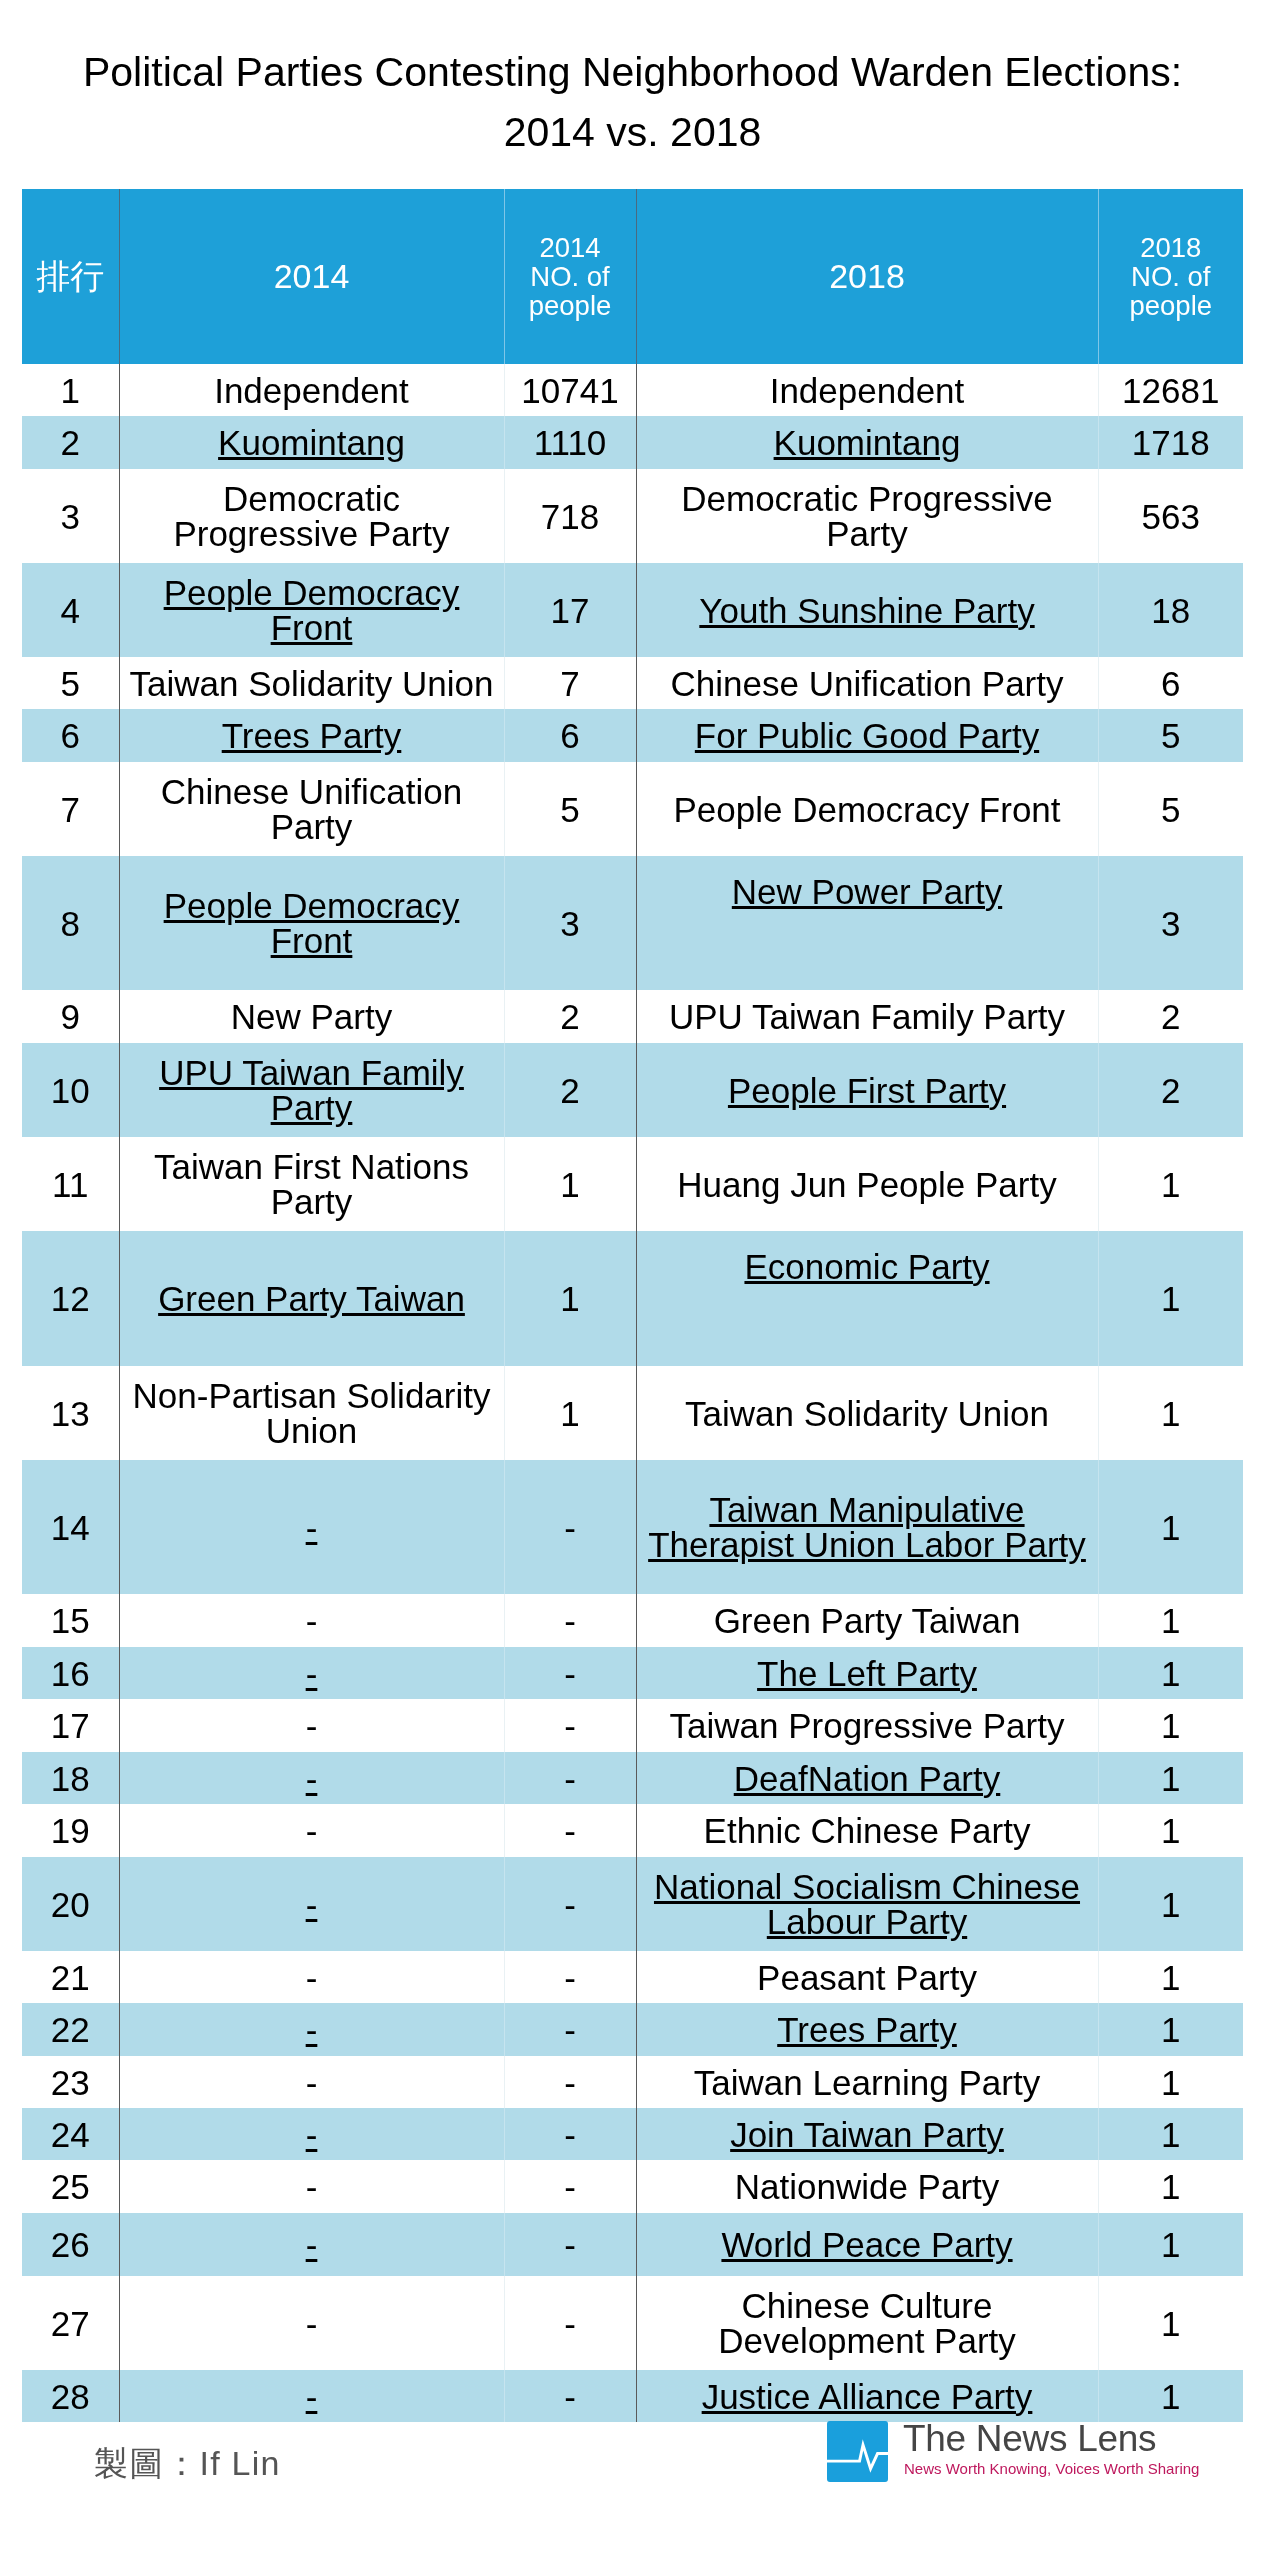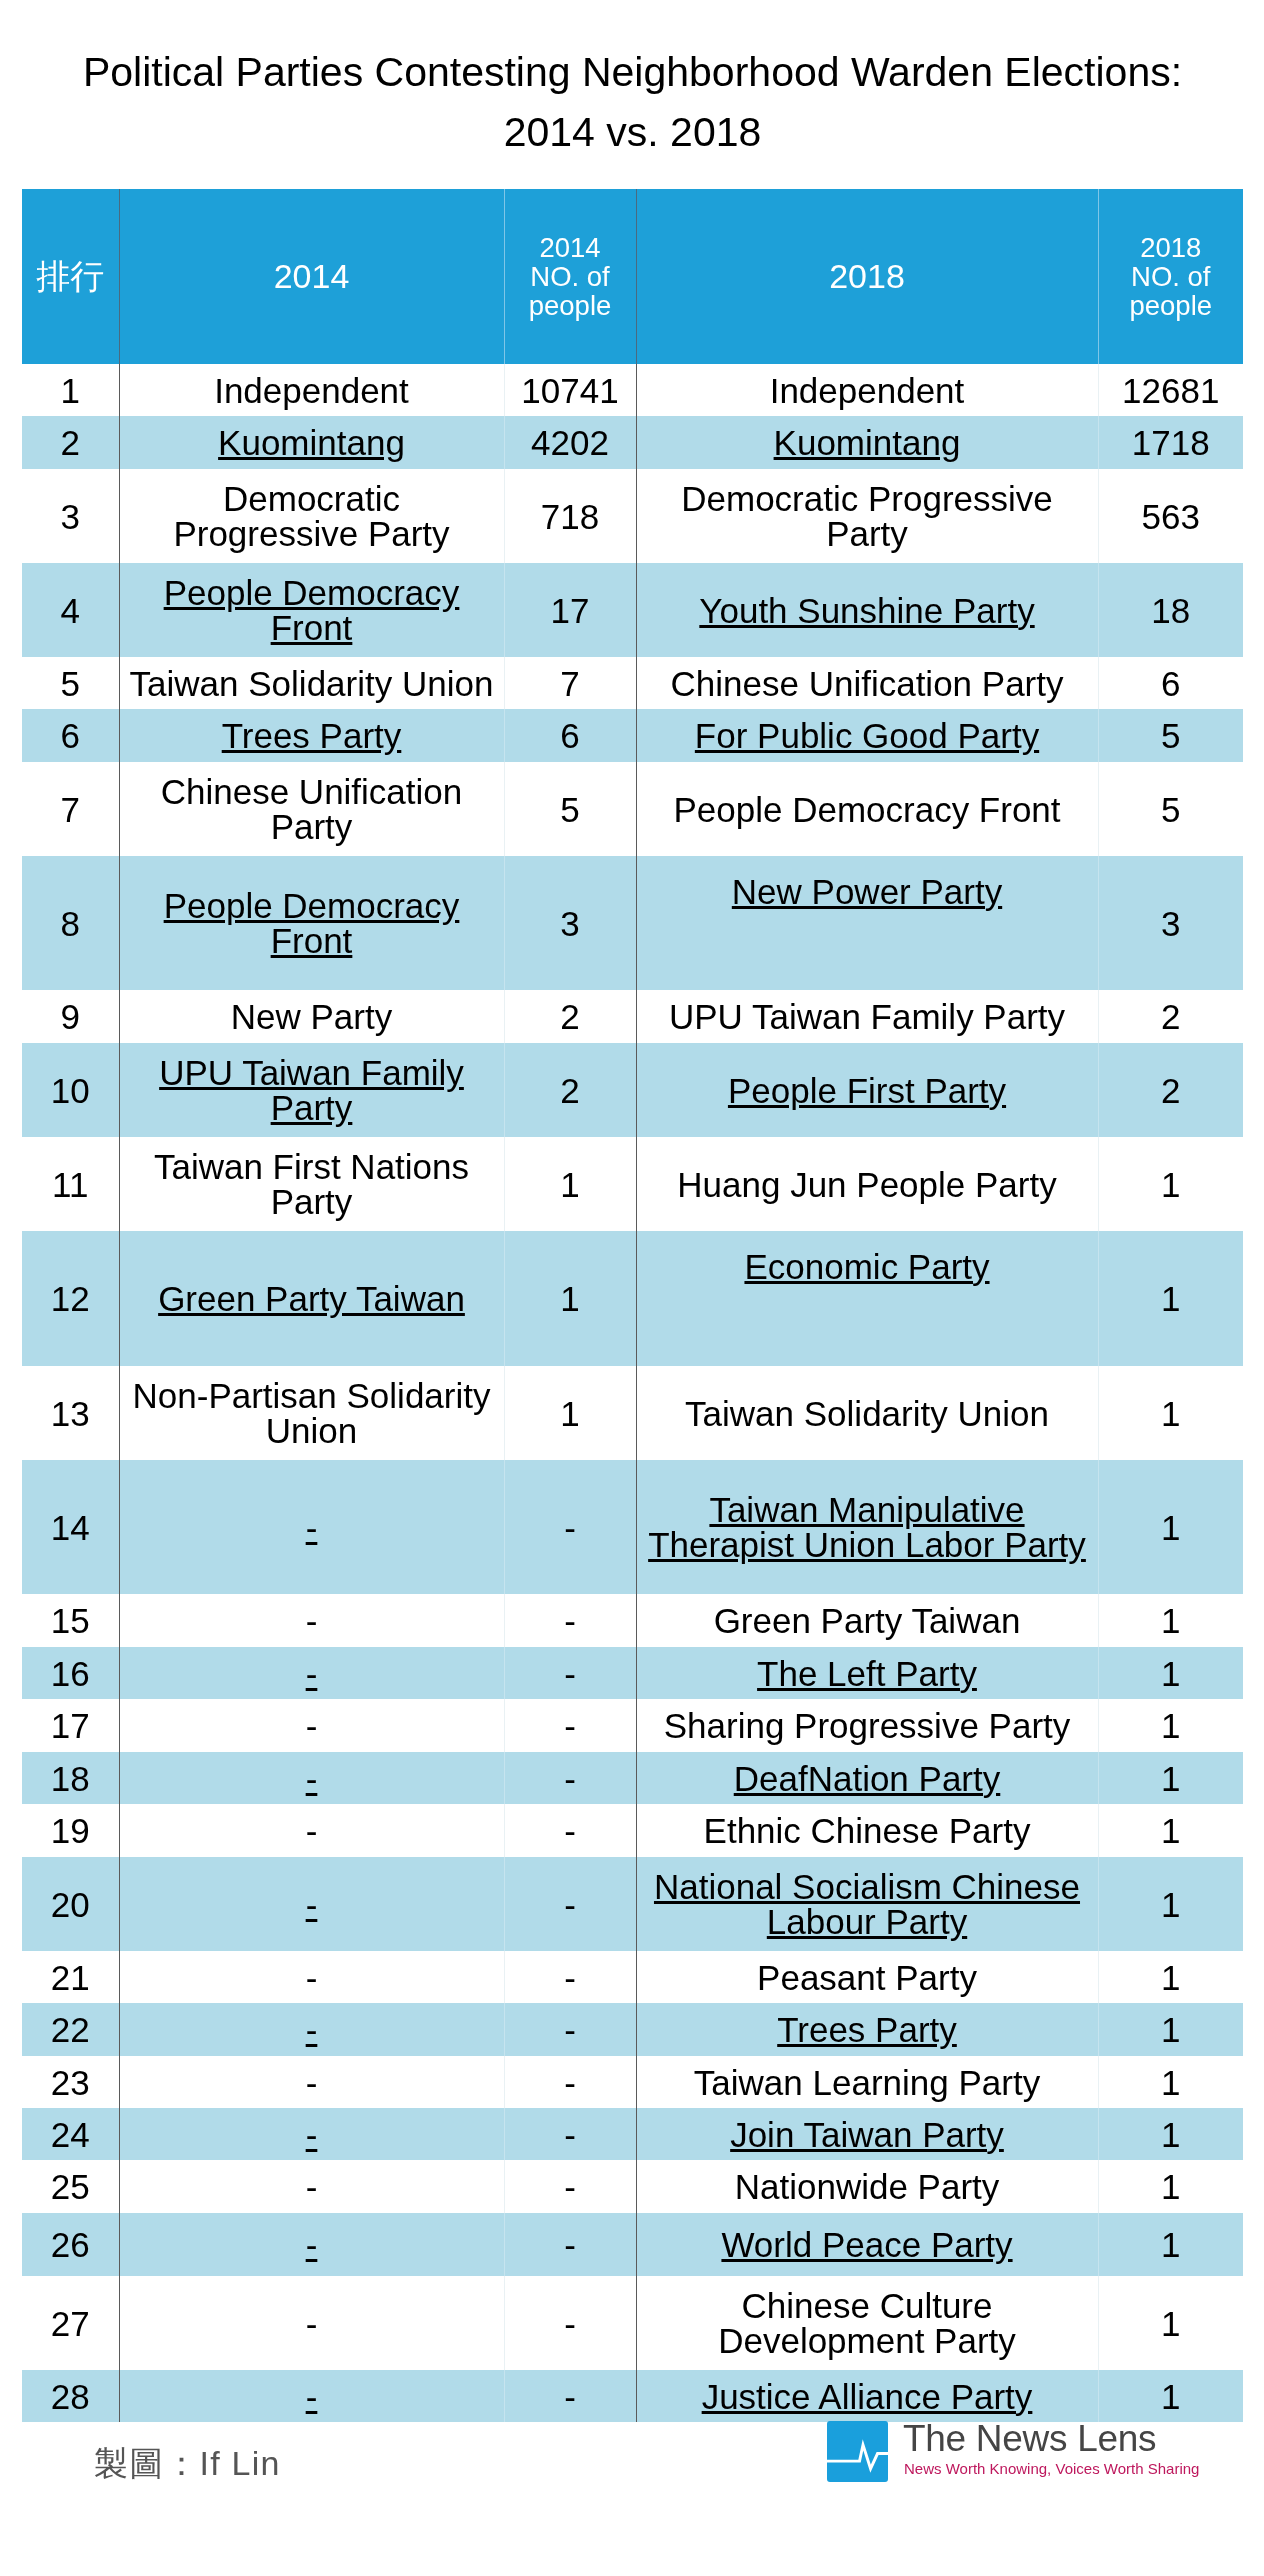--- a/index.html
+++ b/index.html
@@ -103,21 +103,21 @@
       <tr class="odd" style="height: 52px;">
         <td class="b-dark">1</td>
         <td class="b-light">Independent</td>
         <td class="b-dark">10741</td>
         <td class="b-light">Independent</td>
         <td>12681</td>
       </tr>
       <tr class="even" style="height: 53px;">
         <td class="b-dark">2</td>
         <td class="b-light">Kuomintang</td>
-        <td class="b-dark">4202</td>
+        <td class="b-dark">1110</td>
         <td class="b-light">Kuomintang</td>
         <td>1718</td>
       </tr>
       <tr class="odd" style="height: 94px;">
         <td class="b-dark">3</td>
         <td class="b-light">Democratic<br>Progressive Party</td>
         <td class="b-dark">718</td>
         <td class="b-light">Democratic Progressive<br>Party</td>
         <td>563</td>
       </tr>
@@ -209,21 +209,21 @@
         <td class="b-dark">16</td>
         <td class="b-light">-</td>
         <td class="b-dark">-</td>
         <td class="b-light">The Left Party</td>
         <td>1</td>
       </tr>
       <tr class="odd" style="height: 53px;">
         <td class="b-dark">17</td>
         <td class="b-light">-</td>
         <td class="b-dark">-</td>
-        <td class="b-light">Sharing Progressive Party</td>
+        <td class="b-light">Taiwan Progressive Party</td>
         <td>1</td>
       </tr>
       <tr class="even" style="height: 52px;">
         <td class="b-dark">18</td>
         <td class="b-light">-</td>
         <td class="b-dark">-</td>
         <td class="b-light">DeafNation Party</td>
         <td>1</td>
       </tr>
       <tr class="odd" style="height: 53px;">

